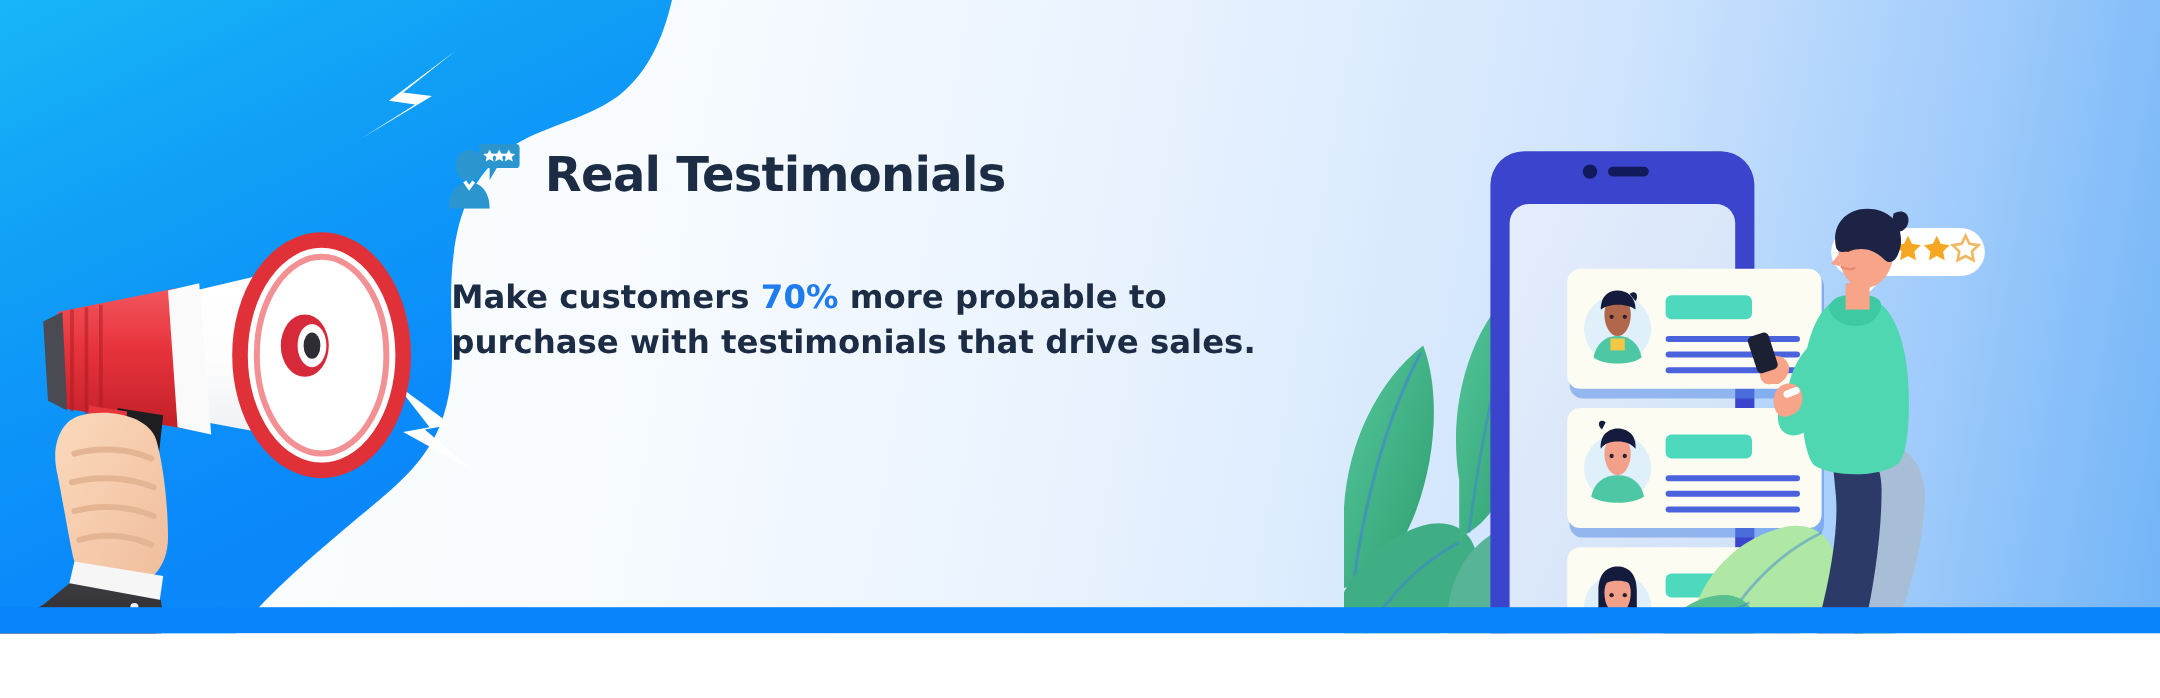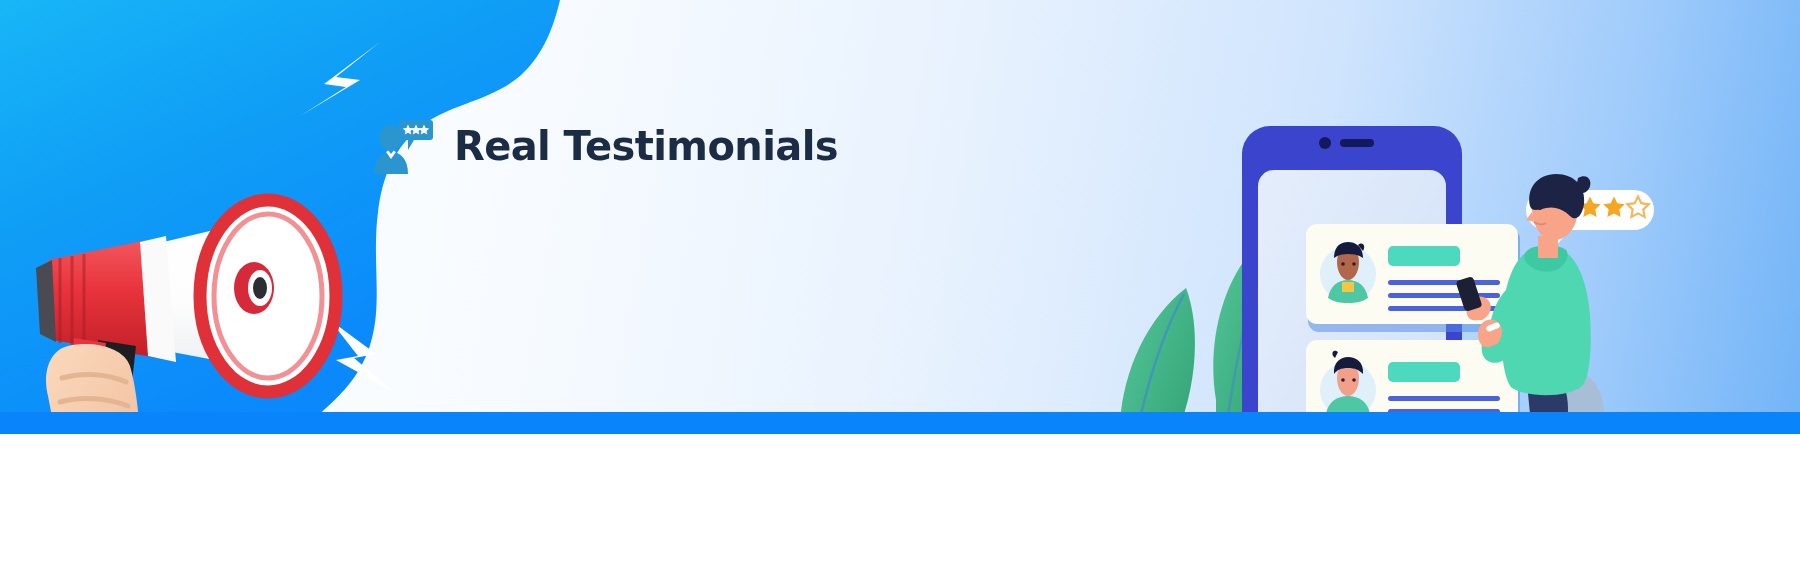--- a/index.html
+++ b/index.html
@@ -1,21 +1,21 @@
 <!DOCTYPE html>
 <html><head>
 <meta charset="utf-8">
 <style>
   html,body{margin:0;padding:0;background:#fff;}
   body{font-family:"Liberation Sans",sans-serif;}
 
   .banner{
     position:relative;
     width:1800px;
-    height:434px;
+    height:528px;
     overflow:hidden;
     background:linear-gradient(100deg,#ffffff 0%,#f7fbff 30%,#e8f2fe 52%,#cfe4fd 72%,#9fcbfb 88%,#72b4f7 100%);
   }
 
   
   .wave{position:absolute;left:0;top:0;width:1200px;height:582px;}
   .bottom-strip{position:absolute;left:0;bottom:0;width:1800px;height:22px;background:#0a84fa;}
 
   
   .copy{position:absolute;left:372px;top:118px;width:720px;}
@@ -147,20 +147,21 @@
         <path fill="#2a95cf" d="M30,2 L58,2 C60,2 61,3 61,5 L61,19 C61,21 60,22 58,22
           L42,22 L36,32 L36,22 L30,22 C28,22 27,21 27,19 L27,5 C27,3 28,2 30,2 Z"></path>
 
         <path fill="#ffffff" d="M36,6.5 L37.6,10 L41.3,10.4 L38.5,12.9 L39.3,16.6 L36,14.7 L32.7,16.6 L33.5,12.9 L30.7,10.4 L34.4,10 Z"></path>
         <path fill="#ffffff" d="M44,6.5 L45.6,10 L49.3,10.4 L46.5,12.9 L47.3,16.6 L44,14.7 L40.7,16.6 L41.5,12.9 L38.7,10.4 L42.4,10 Z"></path>
         <path fill="#ffffff" d="M52,6.5 L53.6,10 L57.3,10.4 L54.5,12.9 L55.3,16.6 L52,14.7 L48.7,16.6 L49.5,12.9 L46.7,10.4 L50.4,10 Z"></path>
       </svg>
       <h1 class="headline">Real Testimonials</h1>
     </div>
 
+    <p class="subcopy"><span>Make customers </span><span class="hl">70%</span><span> more probable to purchase with testimonials that drive sales.</span></p>
   </div>
 
   <svg class="illus" viewBox="0 0 680 582">
     <defs>
       <linearGradient id="screenG" x1="0" y1="0" x2="1" y2="1">
         <stop offset="0" stop-color="#e4edfb"></stop>
         <stop offset="1" stop-color="#cfe0f8"></stop>
       </linearGradient>
       <linearGradient id="leafG" x1="0" y1="0" x2="1" y2="1">
         <stop offset="0" stop-color="#54c79a"></stop>

